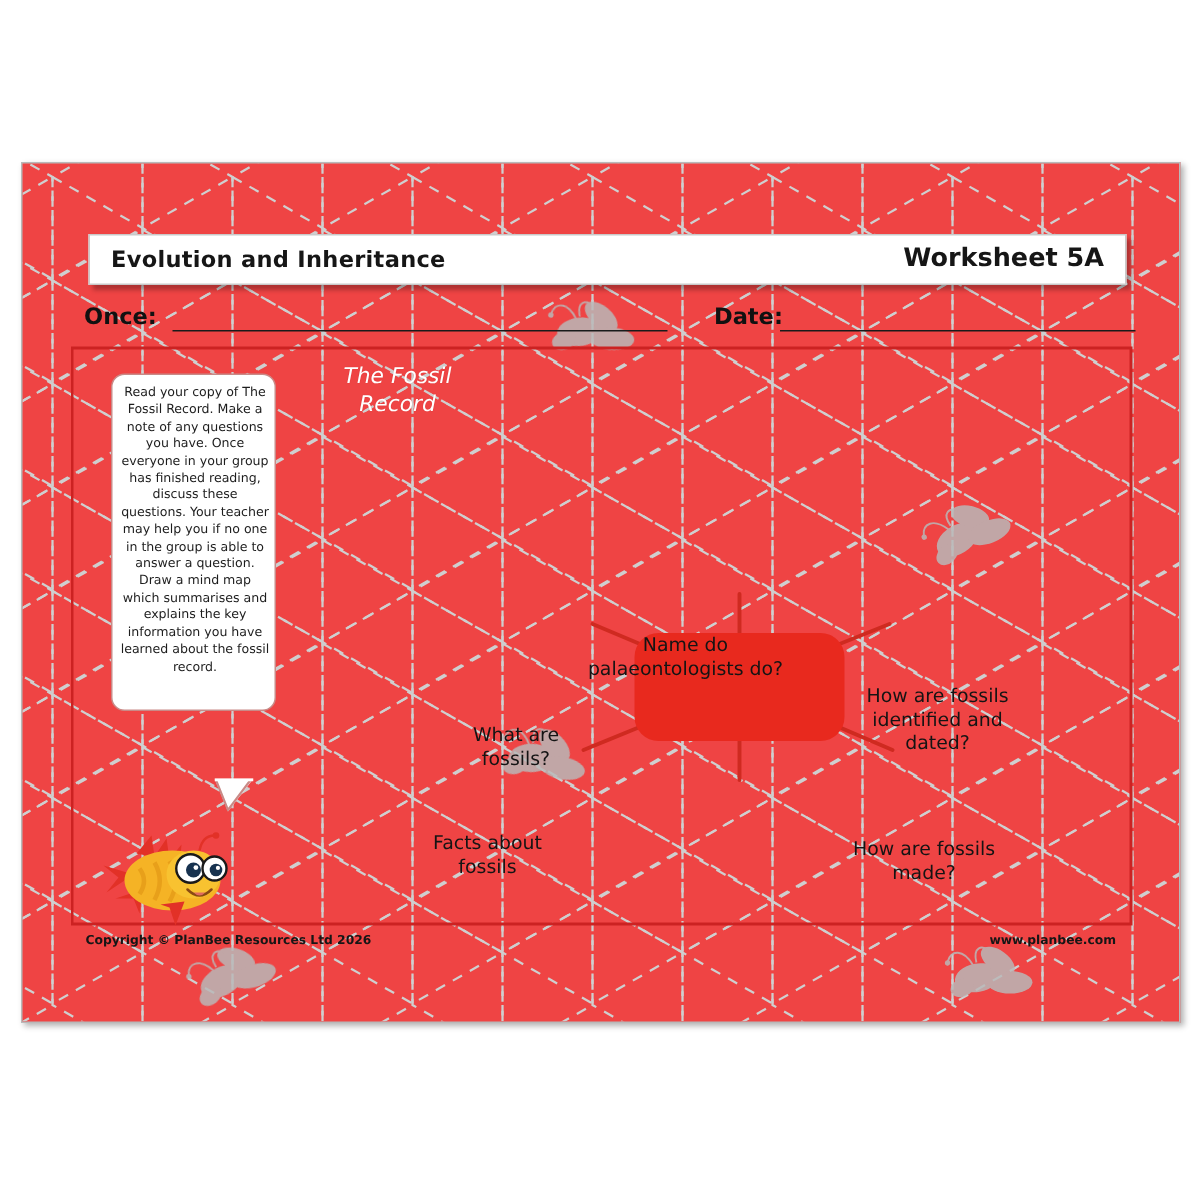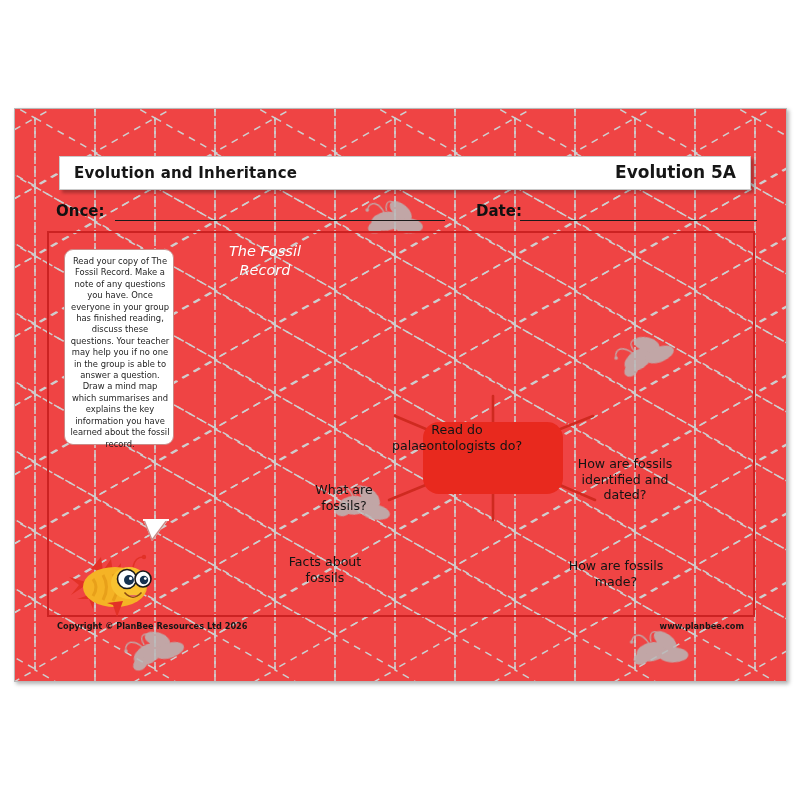--- a/index.html
+++ b/index.html
@@ -102,24 +102,24 @@
     width: 708px;
     height: 386px;
     border: 2.5px solid #cc2222;
     box-sizing: border-box;
     background: transparent;
   }
 
   
   #bubble {
     position: absolute;
-    left: 49px;
+    left: 59px;
     top: 140px;
     width: 110px;
-    height: 196px;
+    height: 225px;
     border: 1.4px solid #c98a87;
     border-radius: 9px;
     background: #ffffff;
     box-sizing: border-box;
     padding-left: 47px;
   }
   #bubble-text {
     position: absolute;
     left: 5px;
     top: 6px;
@@ -389,21 +389,21 @@
         <use href="#beesil" x="350" y="90" transform="rotate(12 380 110)"></use>
         <use href="#beesil" x="600" y="225" transform="rotate(-14 630 245)"></use>
         <use href="#beesil" x="318" y="375" transform="rotate(18 348 395)"></use>
         <use href="#beesil" x="110" y="520" transform="rotate(-10 140 540)"></use>
         <use href="#beesil" x="615" y="520" transform="rotate(8 645 540)"></use>
       </g>
     </svg>
 
     <div id="title-bar">
       <div id="title-left">Evolution and Inheritance</div>
-      <div id="title-right">Evolution 5A</div>
+      <div id="title-right">Worksheet 5A</div>
     </div>
 
     <div class="field-label" id="name-label">Once:</div>
     <div class="field-rule" id="name-rule"></div>
 
     <div class="field-label" id="date-label">Date:</div>
     <div class="field-rule" id="date-rule"></div>
 
     <div id="red-box"></div>
 
@@ -457,21 +457,21 @@
         <line x1="250" y1="188" x2="250" y2="216"></line>
         <line x1="310" y1="178" x2="352" y2="196"></line>
       </g>
 
       <rect x="180" y="118" width="140" height="72" rx="16" ry="16" fill="#e8291e"></rect>
     </svg>
 
     <div id="mm-center-text">The Fossil
 Record</div>
 
-    <div class="mm-label" id="mm-top" style="position:absolute;left:356px;top:313px;width:172px;">Read do
+    <div class="mm-label" id="mm-top" style="position:absolute;left:356px;top:313px;width:172px;">Name do
 palaeontologists do?</div>
 
     <div class="mm-label" id="mm-upleft" style="position:absolute;left:284px;top:373px;width:90px;">What are
 fossils?</div>
 
     <div class="mm-label" id="mm-upright" style="position:absolute;left:548px;top:347px;width:124px;">How are fossils
 identified and
 dated?</div>
 
     <div class="mm-label" id="mm-lowleft" style="position:absolute;left:258px;top:445px;width:104px;">Facts about

